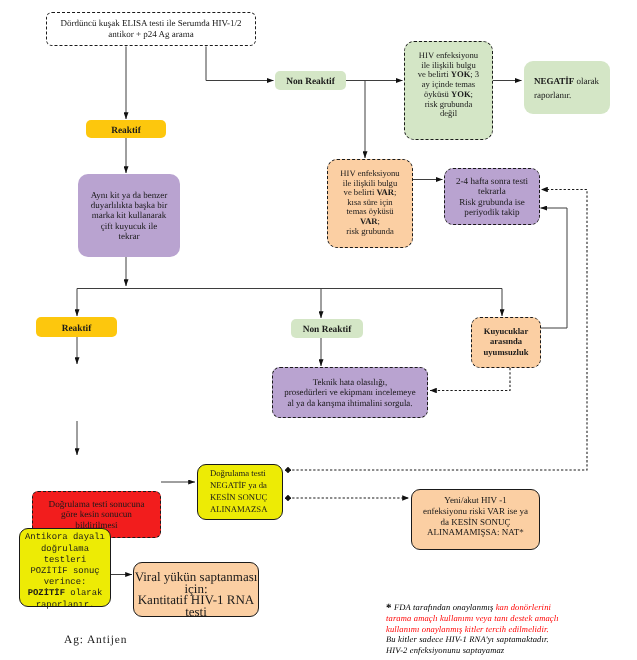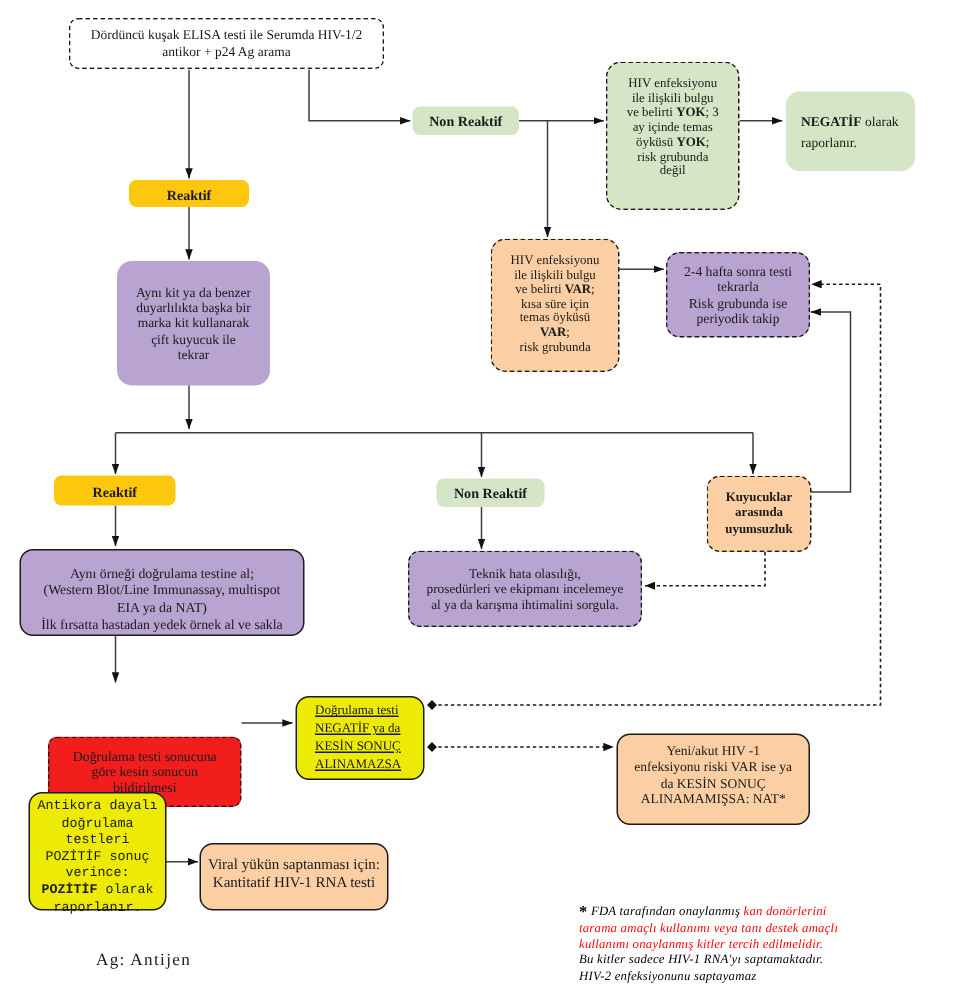--- a/index.html
+++ b/index.html
@@ -127,45 +127,42 @@
   </div>
 
   <div class="node green nob" style="left:291px; top:319px; width:72px; height:19px; border-radius:5px; font-size:9.4px; font-weight:bold; padding-top:3px;">
     <span class="txt"><span>Non Reaktif</span></span>
   </div>
 
   <div class="node orange dashed" style="left:471px; top:317px; width:70px; height:51px; border-radius:9px; font-size:8.6px; font-weight:bold; line-height:10.4px; align-items:flex-start; padding-top:8px;">
     <span class="txt"><span>Kuyucuklar</span><br><span>arasında</span><br><span>uyumsuzluk</span></span>
   </div>
 
-  <div class="node purple solid" style="left:13px; top:366px; width:190px; height:58px; border-radius:9px; font-size:9.2px; line-height:11.3px; align-items:flex-start; padding-top:10px;">
-    <span class="txt"><span>Aynı örneği doğrulama testine al;</span><br><span>(Western Blot/Line Immunassay, multispot</span><br><span>EIA ya da NAT)</span><br><span>İlk fırsatta hastadan yedek örnek al ve sakla</span></span>
-  </div>
 
   <div class="node purple dashed" style="left:272px; top:367px; width:156px; height:51px; border-radius:8px; font-size:8.9px; line-height:10.4px;">
     <span class="txt"><span>Teknik hata olasılığı,</span><br><span>prosedürleri ve ekipmanı incelemeye</span><br><span>al ya da karışma ihtimalini sorgula.</span></span>
   </div>
 
   <div class="node red dashed" style="left:32px; top:457px; width:129px; height:47px; border-radius:6px; font-size:9.2px; line-height:10.5px;">
     <span class="txt"><span>Doğrulama testi sonucuna</span><br><span>göre kesin sonucun</span><br><span>bildirilmesi</span></span>
   </div>
 
-  <div class="node yellow solid" style="left:197px; top:464px; width:86px; height:56px; border-radius:9px; font-size:8.7px; line-height:11.8px; justify-content:flex-start; text-align:left; padding:0 0 0 12px;text-decoration:underline;">
+  <div class="node yellow solid" style="left:197px; top:464px; width:86px; height:56px; border-radius:9px; font-size:8.7px; line-height:11.8px; justify-content:flex-start; text-align:left; padding:0 0 0 12px;">
     <span class="txt"><span>Doğrulama testi</span><br><span>NEGATİF ya da</span><br><span>KESİN SONUÇ</span><br><span>ALINAMAZSA</span></span>
   </div>
 
   <div class="node orange solid" style="left:411px; top:489px; width:129px; height:61px; border-radius:9px; font-size:9px; line-height:10.8px; align-items:flex-start; padding-top:5px;">
     <span class="txt"><span>Yeni/akut HIV -1</span><br><span>enfeksiyonu riski VAR ise ya</span><br><span>da KESİN SONUÇ</span><br><span>ALINAMAMIŞSA: NAT*</span></span>
   </div>
 
   <div class="node yellow solid" style="left:19px; top:528px; width:92px; height:79px; border-radius:9px; font-size:8.9px; line-height:11.2px; align-items:center; padding-top:8px;font-family:Liberation Mono, monospace;">
     <span class="txt"><span>Antikora dayalı</span><br><span>doğrulama testleri</span><br><span>POZİTİF sonuç</span><br><span>verince:</span><br><b>POZİTİF</b><span> olarak</span><br><span>raporlanır.</span></span>
   </div>
 
-  <div class="node orange solid" style="left:133px; top:562px; width:126px; height:45px; border-radius:9px; font-size:10px; line-height:11.6px; align-items:flex-start; padding-top:8px;">
+  <div class="node orange solid" style="left:133px; top:562px; width:126px; height:55px; border-radius:9px; font-size:13px; line-height:11.6px; align-items:flex-start; padding-top:8px;">
     <span class="txt"><span>Viral yükün saptanması için:</span><br><span>Kantitatif HIV-1 RNA testi</span></span>
   </div>
 
   <div class="legend" style="left:64px; top:634px; font-size:11.4px; letter-spacing:0.9px;">
     <span>Ag: Antijen</span>
   </div>
 
   <div class="footnote" style="left:386px; top:602px; width:240px; font-size:8.5px; line-height:10.4px; letter-spacing:0.15px;">
     <span class="fn-mark">*</span><span>&nbsp;<span>FDA tarafından onaylanmış </span><span class="fn-red">kan donörlerini</span><br><span class="fn-red">tarama amaçlı kullanımı veya tanı destek amaçlı</span><br><span class="fn-red">kullanımı onaylanmış kitler tercih edilmelidir.</span><br><span>Bu kitler sadece HIV-1 RNA'yı saptamaktadır.</span><br><span>HIV-2 enfeksiyonunu saptayamaz</span></span>
   </div>

